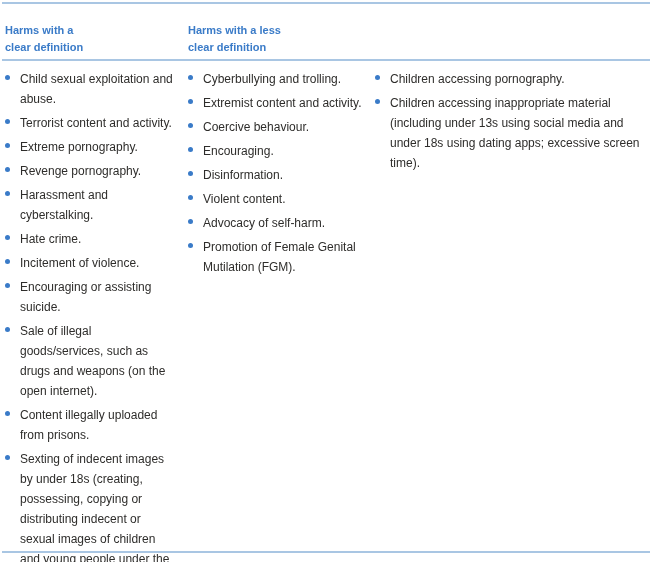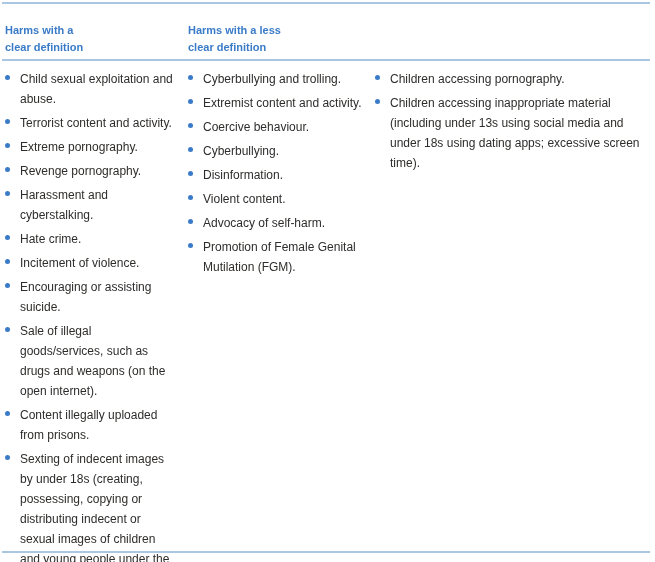--- a/index.html
+++ b/index.html
@@ -150,21 +150,21 @@
           <span class="item-text">Extremist content and activity.</span>
         </li>
 
         <li class="harm-item">
           <span class="bullet"></span>
           <span class="item-text">Coercive behaviour.</span>
         </li>
 
         <li class="harm-item">
           <span class="bullet"></span>
-          <span class="item-text">Cyberbullying.</span>
+          <span class="item-text">Encouraging.</span>
         </li>
 
         <li class="harm-item">
           <span class="bullet"></span>
           <span class="item-text">Disinformation.</span>
         </li>
 
         <li class="harm-item">
           <span class="bullet"></span>
           <span class="item-text">Violent content.</span>

